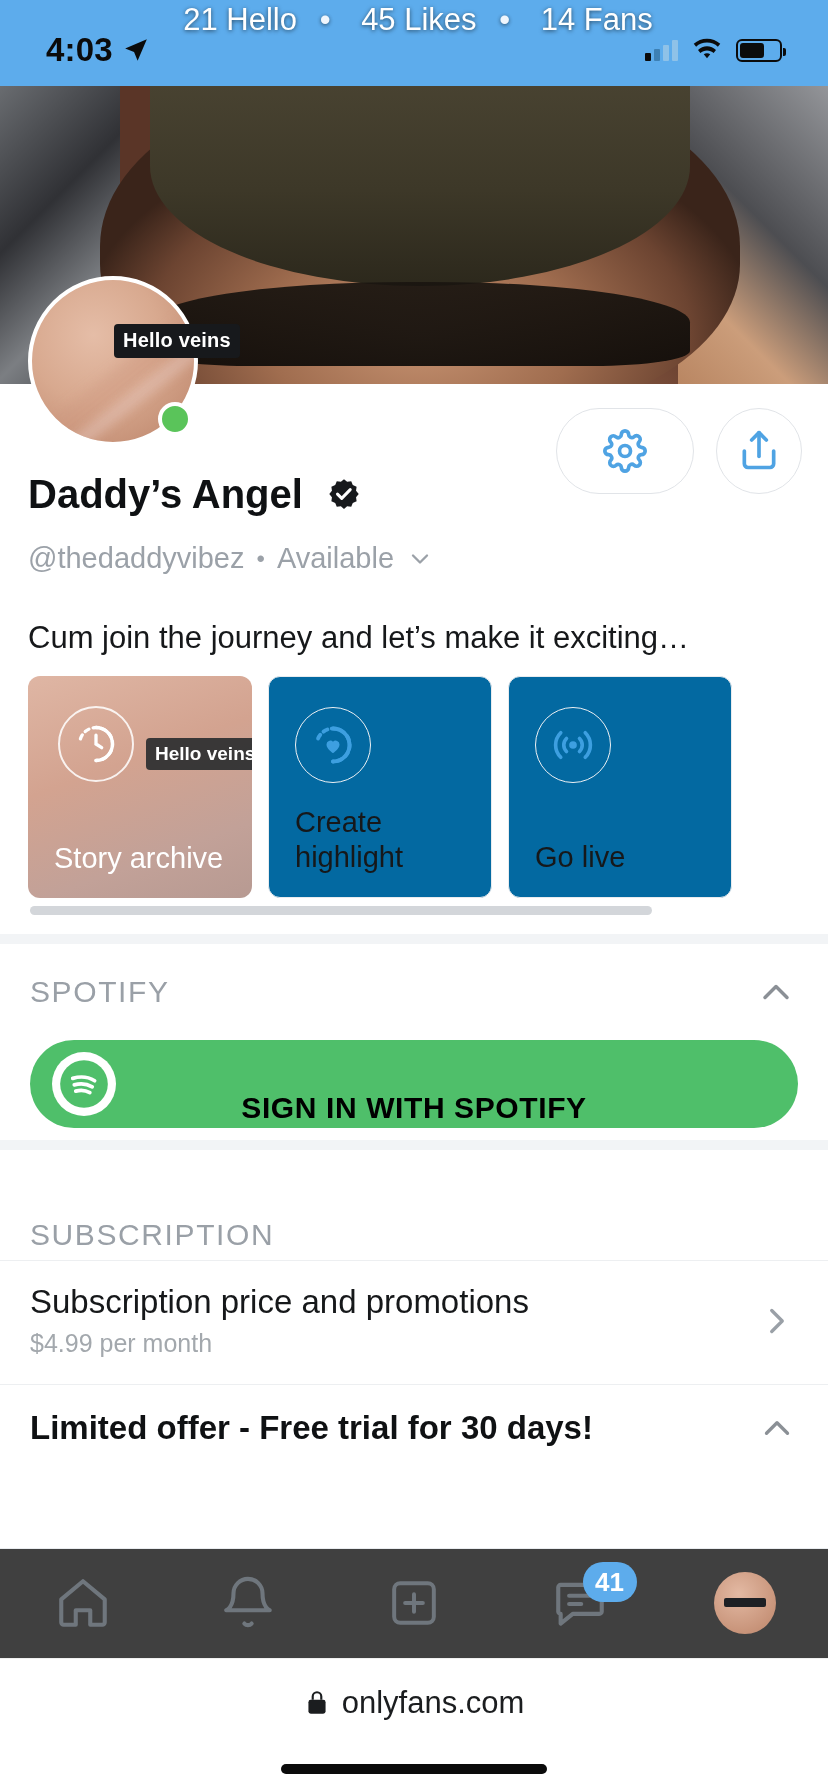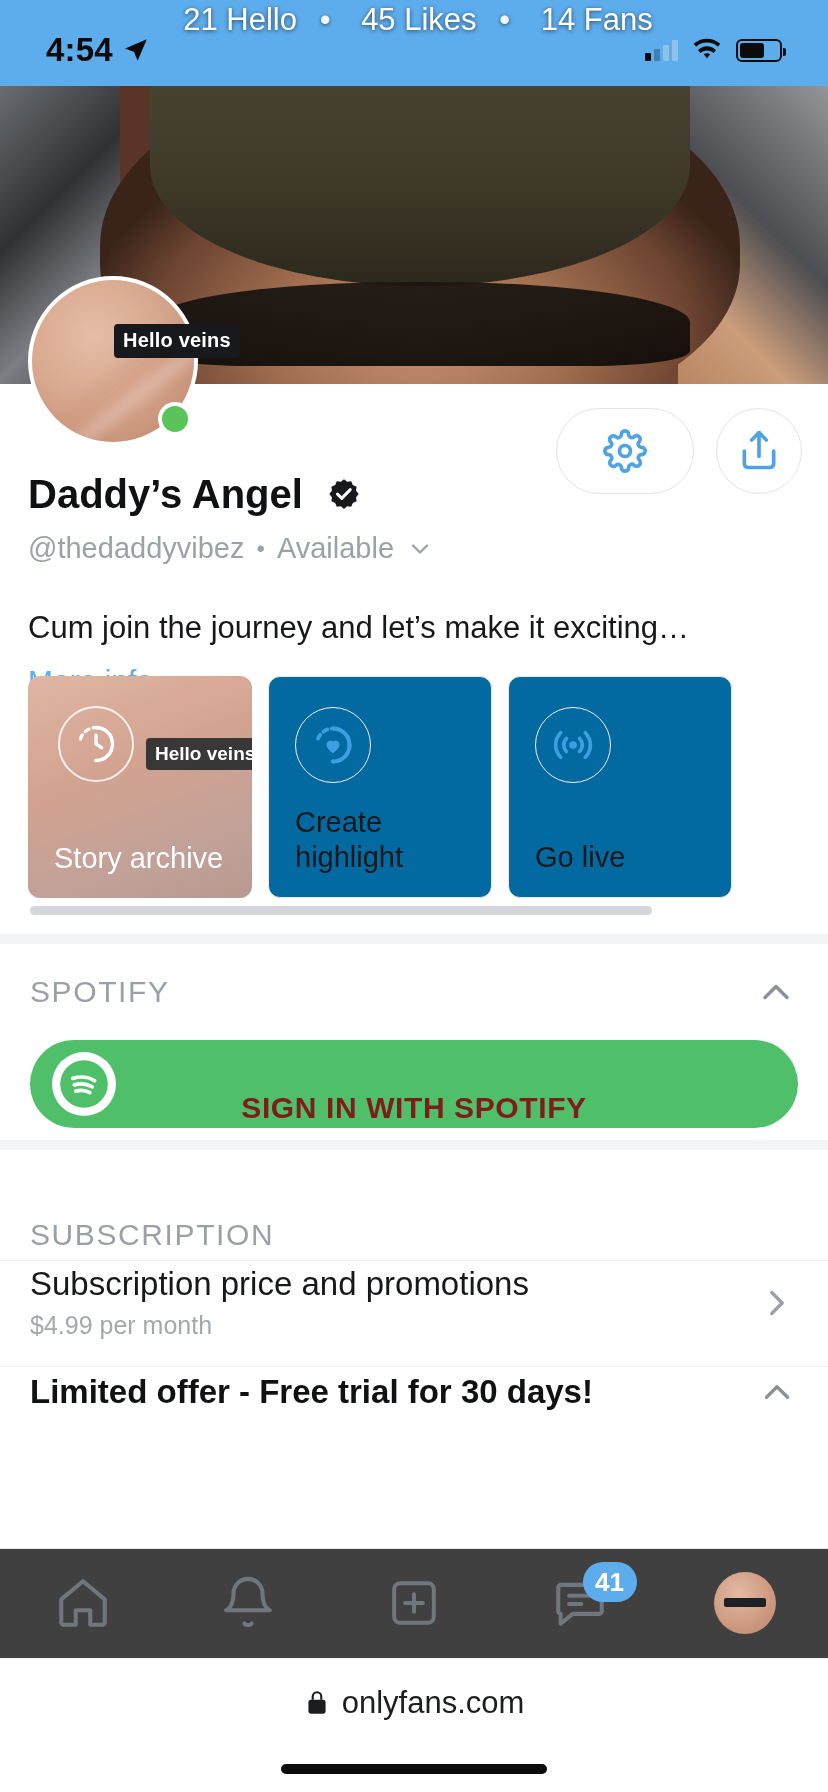--- a/index.html
+++ b/index.html
@@ -89,21 +89,21 @@
     color:#4fa3e3; font-size:30px; font-weight:700; letter-spacing:.4px;
   }
   .btn-share {
     width:86px; height:86px; border:1.5px solid #e1e4e8; border-radius:43px;
     background:#fff; display:flex; align-items:center; justify-content:center;
   }
 
   
   .ident { position:absolute; left:28px; top:470px; width:780px; }
   .display-name { font-size:40px; font-weight:700; color:#0f1113; display:flex; align-items:center; gap:24px; line-height:1.2;}
-  .handle-row { margin-top:14px; display:flex; align-items:center; gap:12px; font-size:29px; color:#9ba1a8;}
+  .handle-row { margin-top:24px; display:flex; align-items:center; gap:12px; font-size:29px; color:#9ba1a8;}
   .handle-row .sep { font-size:24px; }
   .bio { margin-top:44px; font-size:31px; color:#16181a; line-height:1.25; white-space:nowrap; overflow:hidden;}
   .more-info { margin-top:16px; font-size:30px; color:#5dacec; }
 
   
   .cards { position:absolute; left:28px; top:676px; width:800px; height:222px; display:flex; gap:16px; overflow:hidden;}
   .card { width:224px; height:222px; border-radius:12px; position:relative; flex:0 0 auto; }
   .card.photo {
     background:linear-gradient(160deg,#dfb6a4 0%, #d3a390 40%, #c2a198 75%, #b79a92 100%);
     overflow:hidden;
@@ -128,27 +128,27 @@
   .sec-title { font-size:30px; letter-spacing:1.6px; color:#9aa0a7; font-weight:400; }
 
   .spotify-sec { position:absolute; left:0; top:944px; width:828px; }
   .spotify-sec .sec-head { height:96px; }
   .spotify-btn {
     margin:0 30px; height:88px; border-radius:44px; background:#4fbf6a;
     display:flex; align-items:center; justify-content:center; position:relative;
   }
   .spotify-btn .logo { position:absolute; left:22px; top:12px; width:64px; height:64px; border-radius:50%;
     background:#fff; display:flex; align-items:center; justify-content:center;}
-  .spotify-btn .lbl { color:#7f1d1d; font-size:30px; font-weight:700; letter-spacing:.6px;margin-top:48px; }
+  .spotify-btn .lbl { color:#000000; font-size:30px; font-weight:700; letter-spacing:.6px;margin-top:48px; }
 
   .sub-sec { position:absolute; left:0; top:1150px; width:828px; }
   .sub-sec .sec-head { height:110px; align-items:flex-end; padding-bottom:8px;}
   .row {
     display:flex; align-items:center; justify-content:space-between;
-    padding:4px 30px 26px 30px; border-top:1px solid #edeff1;
+    padding:22px 30px 26px 30px; border-top:1px solid #edeff1;
   }
   .row:first-of-type { border-top:none; }
   .row .txt .t1 { font-size:33px; color:#16181a; }
   .row .txt .t2 { font-size:25px; color:#a3a8ad; margin-top:8px; }
   .row .t1b { font-size:33px; color:#0f1113; font-weight:700; }
 
   
   .bottomnav {
     position:absolute; left:0; bottom:134px; width:828px; height:110px;
     background:#404040; border-top:1px solid #e9ecef;
@@ -176,21 +176,21 @@
 
   svg { display:block; }
 </style>
 </head>
 <body>
 
 <div id="app">
 
   <div class="statusbar">
     <div class="sb-time">
-      <span>4:54</span>
+      <span>4:03</span>
       <span>
         <svg width="26" height="26" viewBox="0 0 24 24">
             <path d="M22 2L2 10.5l8.2 3.3L13.5 22z" fill="#0b0b0b"></path>
           </svg>
       </span>
     </div>
     <div class="sb-right">
       <span class="bars">
           <i></i>
           <i></i>

